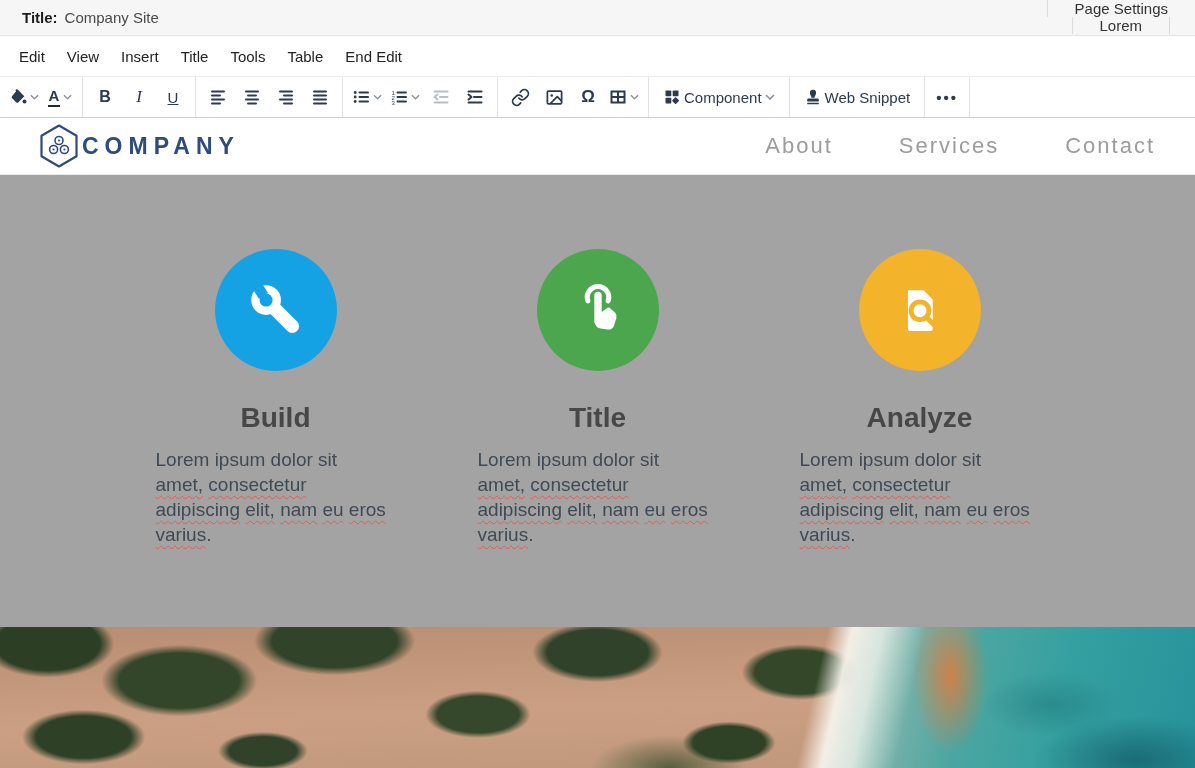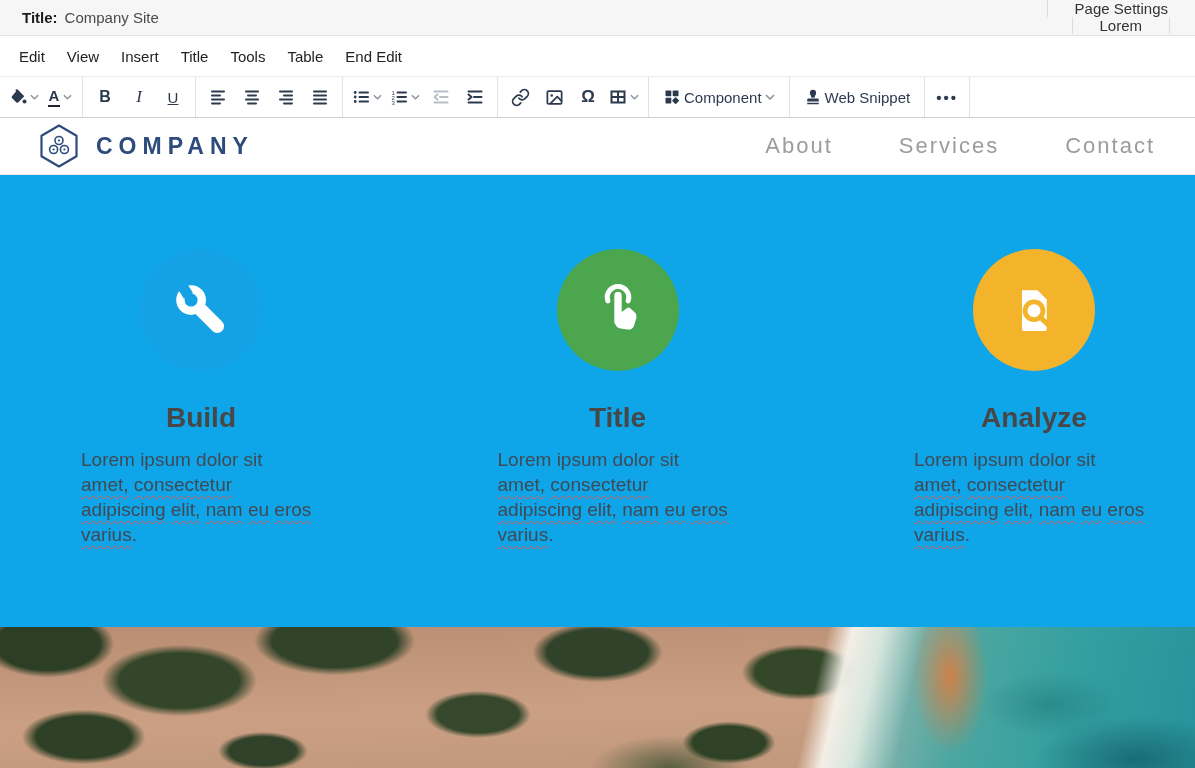--- a/index.html
+++ b/index.html
@@ -39,27 +39,27 @@
   .glyph-i { font-style:italic; font-family:"Liberation Serif", serif; font-size:17px; }
   .glyph-u { font-size:15px; text-decoration:underline; }
   .glyph-a { font-size:15px; font-weight:bold; border-bottom:2px solid #20262e; line-height:1.15; padding:0 1px; }
   .glyph-omega { font-size:17px; font-weight:bold; }
   .tb-label { font-size:15px; color:#2c3a4e; white-space:nowrap; }
   .more-dots { font-size:15px; letter-spacing:2px; font-weight:bold; }
 
   
   .site-header { height:57px; flex:0 0 57px; background:#fff; border-bottom:1px solid #ececec;
                  display:flex; justify-content:space-between; align-items:center; padding:0 40px 0 36px; }
-  .logo { display:flex; align-items:center; gap:14px; }
+  .logo { display:flex; align-items:center; }
   .logo-text { font-size:23px; letter-spacing:6px; color:#2d4b7c; font-weight:bold; }
   .site-nav { display:flex; gap:66px; }
   .nav-item { font-size:22px; letter-spacing:2px; color:#9c9c9c; cursor:pointer; }
 
   
-  .features { height:452px; flex:0 0 452px; background:#0ea5e9; display:flex; justify-content:space-between; padding-top:74px;padding-left:40px; }
+  .features { height:452px; flex:0 0 452px; background:#a3a3a3; display:flex; justify-content:center; padding-top:74px; }
   .feature-card { width:322px; text-align:center; }
   .icon-circle { width:122px; height:122px; border-radius:50%; margin:0 auto; background:var(--cc);
                  display:flex; align-items:center; justify-content:center; }
   svg.fi { width:68px; height:68px; display:none; }
   .feature-title { margin-top:31px; font-size:28px; font-weight:bold; color:#474747; }
   .feature-text { margin:13px auto 0; width:240px; font-size:19px; line-height:25px; color:#404a54; text-align:left; }
   .miss { text-decoration-line:underline; text-decoration-style:wavy; text-decoration-color:#e35b52;
           text-decoration-thickness:1px; text-underline-offset:4px; }
 
   

